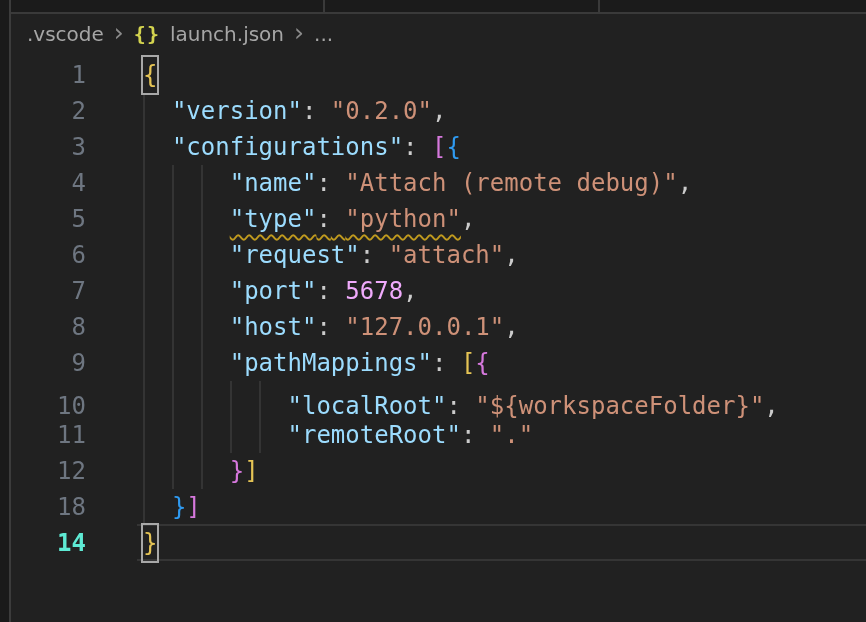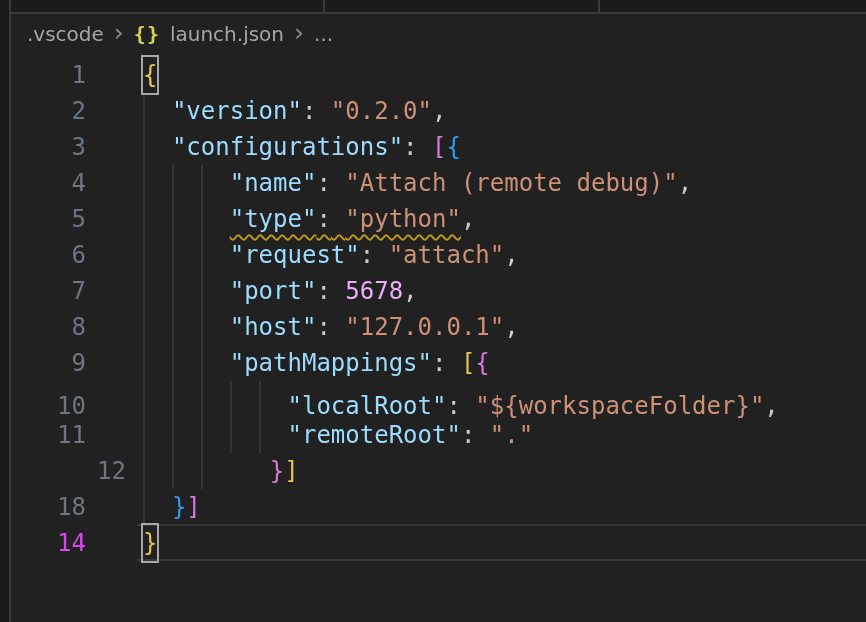--- a/index.html
+++ b/index.html
@@ -35,21 +35,21 @@
   
   .editor{position:absolute;inset:0;}
   .code-row{
     position:absolute;left:11px;right:0;height:36px;line-height:36px;
     font-size:24px;white-space:pre;z-index:2;
   }
   .gutter{
     position:absolute;left:0;top:0;width:75px;height:36px;
     text-align:right;color:#6e7681;
   }
-  .gutter.active{color:#d946ef;}
+  .gutter.active{color:#5eead4;font-weight:bold;}
   .code-text{position:absolute;left:132px;top:0;color:#d4d4d4;}
   .tk-key{color:#9cdcfe;}
   .tk-str{color:#ce9178;}
   .tk-num{color:#f0abfc;}
   .tk-pun{color:#cccccc;}
   .tk-b1{color:#e5c455;}
   .tk-b2{color:#d678dd;}
   .tk-b3{color:#2f9af0;}
   .tk-sq{
     text-decoration-line:underline;text-decoration-style:wavy;
@@ -95,18 +95,18 @@
       <div class="code-row" style="top: 93px;"><span class="gutter">2</span><span class="code-text"><span>  </span><span class="tk-key">"version"</span><span class="tk-pun">:</span><span> </span><span class="tk-str">"0.2.0"</span><span class="tk-pun">,</span></span></div>
       <div class="code-row" style="top: 129px;"><span class="gutter">3</span><span class="code-text"><span>  </span><span class="tk-key">"configurations"</span><span class="tk-pun">:</span><span> </span><span class="tk-b2">[</span><span class="tk-b3">{</span></span></div>
       <div class="code-row" style="top: 165px;"><span class="gutter">4</span><span class="code-text"><span>      </span><span class="tk-key">"name"</span><span class="tk-pun">:</span><span> </span><span class="tk-str">"Attach (remote debug)"</span><span class="tk-pun">,</span></span></div>
       <div class="code-row" style="top: 201px;"><span class="gutter">5</span><span class="code-text"><span>      </span><span class="tk-sq"><span class="tk-key">"type"</span><span class="tk-pun">:</span><span> </span><span class="tk-str">"python"</span></span><span class="tk-pun">,</span></span></div>
       <div class="code-row" style="top: 237px;"><span class="gutter">6</span><span class="code-text"><span>      </span><span class="tk-key">"request"</span><span class="tk-pun">:</span><span> </span><span class="tk-str">"attach"</span><span class="tk-pun">,</span></span></div>
       <div class="code-row" style="top: 273px;"><span class="gutter">7</span><span class="code-text"><span>      </span><span class="tk-key">"port"</span><span class="tk-pun">:</span><span> </span><span class="tk-num">5678</span><span class="tk-pun">,</span></span></div>
       <div class="code-row" style="top: 309px;"><span class="gutter">8</span><span class="code-text"><span>      </span><span class="tk-key">"host"</span><span class="tk-pun">:</span><span> </span><span class="tk-str">"127.0.0.1"</span><span class="tk-pun">,</span></span></div>
       <div class="code-row" style="top: 345px;"><span class="gutter">9</span><span class="code-text"><span>      </span><span class="tk-key">"pathMappings"</span><span class="tk-pun">:</span><span> </span><span class="tk-b1">[</span><span class="tk-b2">{</span></span></div>
       <div class="code-row" style="top: 388px;"><span class="gutter">10</span><span class="code-text"><span>          </span><span class="tk-key">"localRoot"</span><span class="tk-pun">:</span><span> </span><span class="tk-str">"${workspaceFolder}"</span><span class="tk-pun">,</span></span></div>
       <div class="code-row" style="top: 417px;"><span class="gutter">11</span><span class="code-text"><span>          </span><span class="tk-key">"remoteRoot"</span><span class="tk-pun">:</span><span> </span><span class="tk-str">"."</span></span></div>
-      <div class="code-row" style="top: 453px; margin-left: 40px;"><span class="gutter">12</span><span class="code-text"><span>      </span><span class="tk-b2">}</span><span class="tk-b1">]</span></span></div>
+      <div class="code-row" style="top: 453px;"><span class="gutter">12</span><span class="code-text"><span>      </span><span class="tk-b2">}</span><span class="tk-b1">]</span></span></div>
       <div class="code-row" style="top: 489px;"><span class="gutter">18</span><span class="code-text"><span>  </span><span class="tk-b3">}</span><span class="tk-b2">]</span></span></div>
       <div class="code-row" style="top: 525px;"><span class="gutter active">14</span><span class="code-text"><span class="tk-b1 match-box">}</span></span></div>
     </div>
 
 </div>
 
 </body></html>

